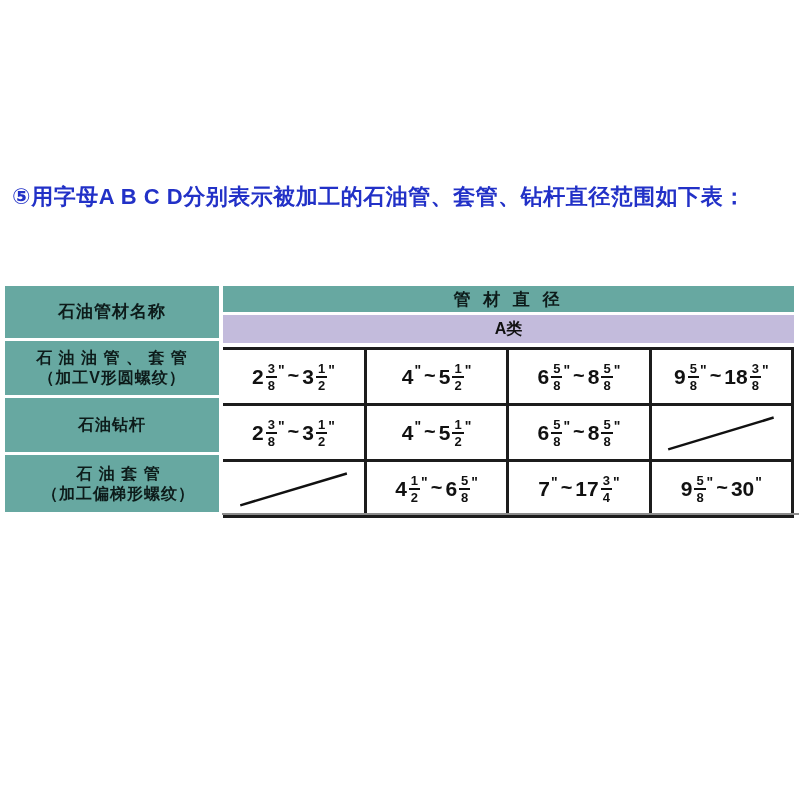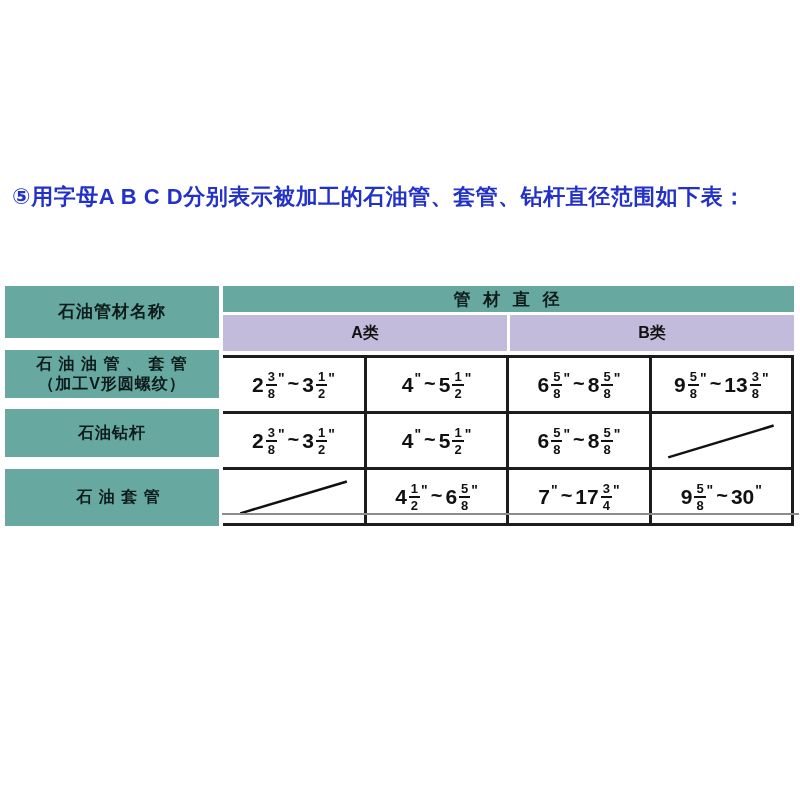--- a/index.html
+++ b/index.html
@@ -32,36 +32,35 @@
     width: 789px;
     display: flex;
     gap: 4px;
   }
   .left-col {
     width: 214px;
     display: flex;
     flex-direction: column;
     gap: 3px;
     flex: none;
-    justify-content: space-between;
   }
   .lcell {
     background: var(--teal);
     color: #0d1b1a;
     font-weight: bold;
     display: flex;
     flex-direction: column;
     align-items: center;
     justify-content: center;
     text-align: center;
     font-size: 16px;
     line-height: 20px;
   }
   .name-header { height: 52px; font-size: 17px; letter-spacing: 1px; }
-  .lrow { height: 48px; letter-spacing: 1px; }
+  .lrow { height: 54px; letter-spacing: 1px; }
   .lrow:last-child { height: 57px; padding-left: 13px; }
   .right-col {
     flex: 1;
     display: flex;
     flex-direction: column;
   }
   .diam-header {
     height: 26px;
     background: var(--teal);
     color: #0d1b1a;
@@ -73,21 +72,21 @@
     justify-content: center;
     margin-bottom: 3px;
   }
   .class-row {
     display: flex;
     gap: 3px;
     margin-bottom: 4px;
   }
   .class-cell {
     flex: 1;
-    height: 36px;
+    height: 28px;
     background: var(--lavender);
     color: #111;
     font-weight: bold;
     font-size: 16px;
     display: flex;
     align-items: center;
     justify-content: center;
   }
   table.data {
     border-collapse: collapse;
@@ -149,27 +148,27 @@
 
   <div class="lcell lrow">
         <div>石 油 油 管 、 套 管</div>
         <div>（加工V形圆螺纹）</div>
       </div>
       <div class="lcell lrow">
         <div>石油钻杆</div>
       </div>
       <div class="lcell lrow">
         <div>石 油 套 管</div>
+        <div>（加工偏梯形螺纹）</div>
       </div>
     </div>
   <div class="right-col">
     <div class="diam-header">管 材 直 径</div>
     <div class="class-row">
       <div class="class-cell">A类</div>
-      <div class="class-cell">B类</div>
     </div>
     <table class="data">
       <tbody>
 
       <tr>
             <td><span class="range">
                 <span class="val">
                   <span class="whole">2</span>
                   <span class="frac">
                     <span class="num">3</span>
@@ -225,21 +224,21 @@
                 <span class="val">
                   <span class="whole">9</span>
                   <span class="frac">
                     <span class="num">5</span>
                     <span class="den">8</span>
                   </span>
                   <span class="inch">"</span>
                 </span>
                 <span class="tilde">~</span>
                 <span class="val">
-                  <span class="whole">13</span>
+                  <span class="whole">18</span>
                   <span class="frac">
                     <span class="num">3</span>
                     <span class="den">8</span>
                   </span>
                   <span class="inch">"</span>
                 </span>
               </span></td>
           </tr>
           <tr>
             <td><span class="range">

